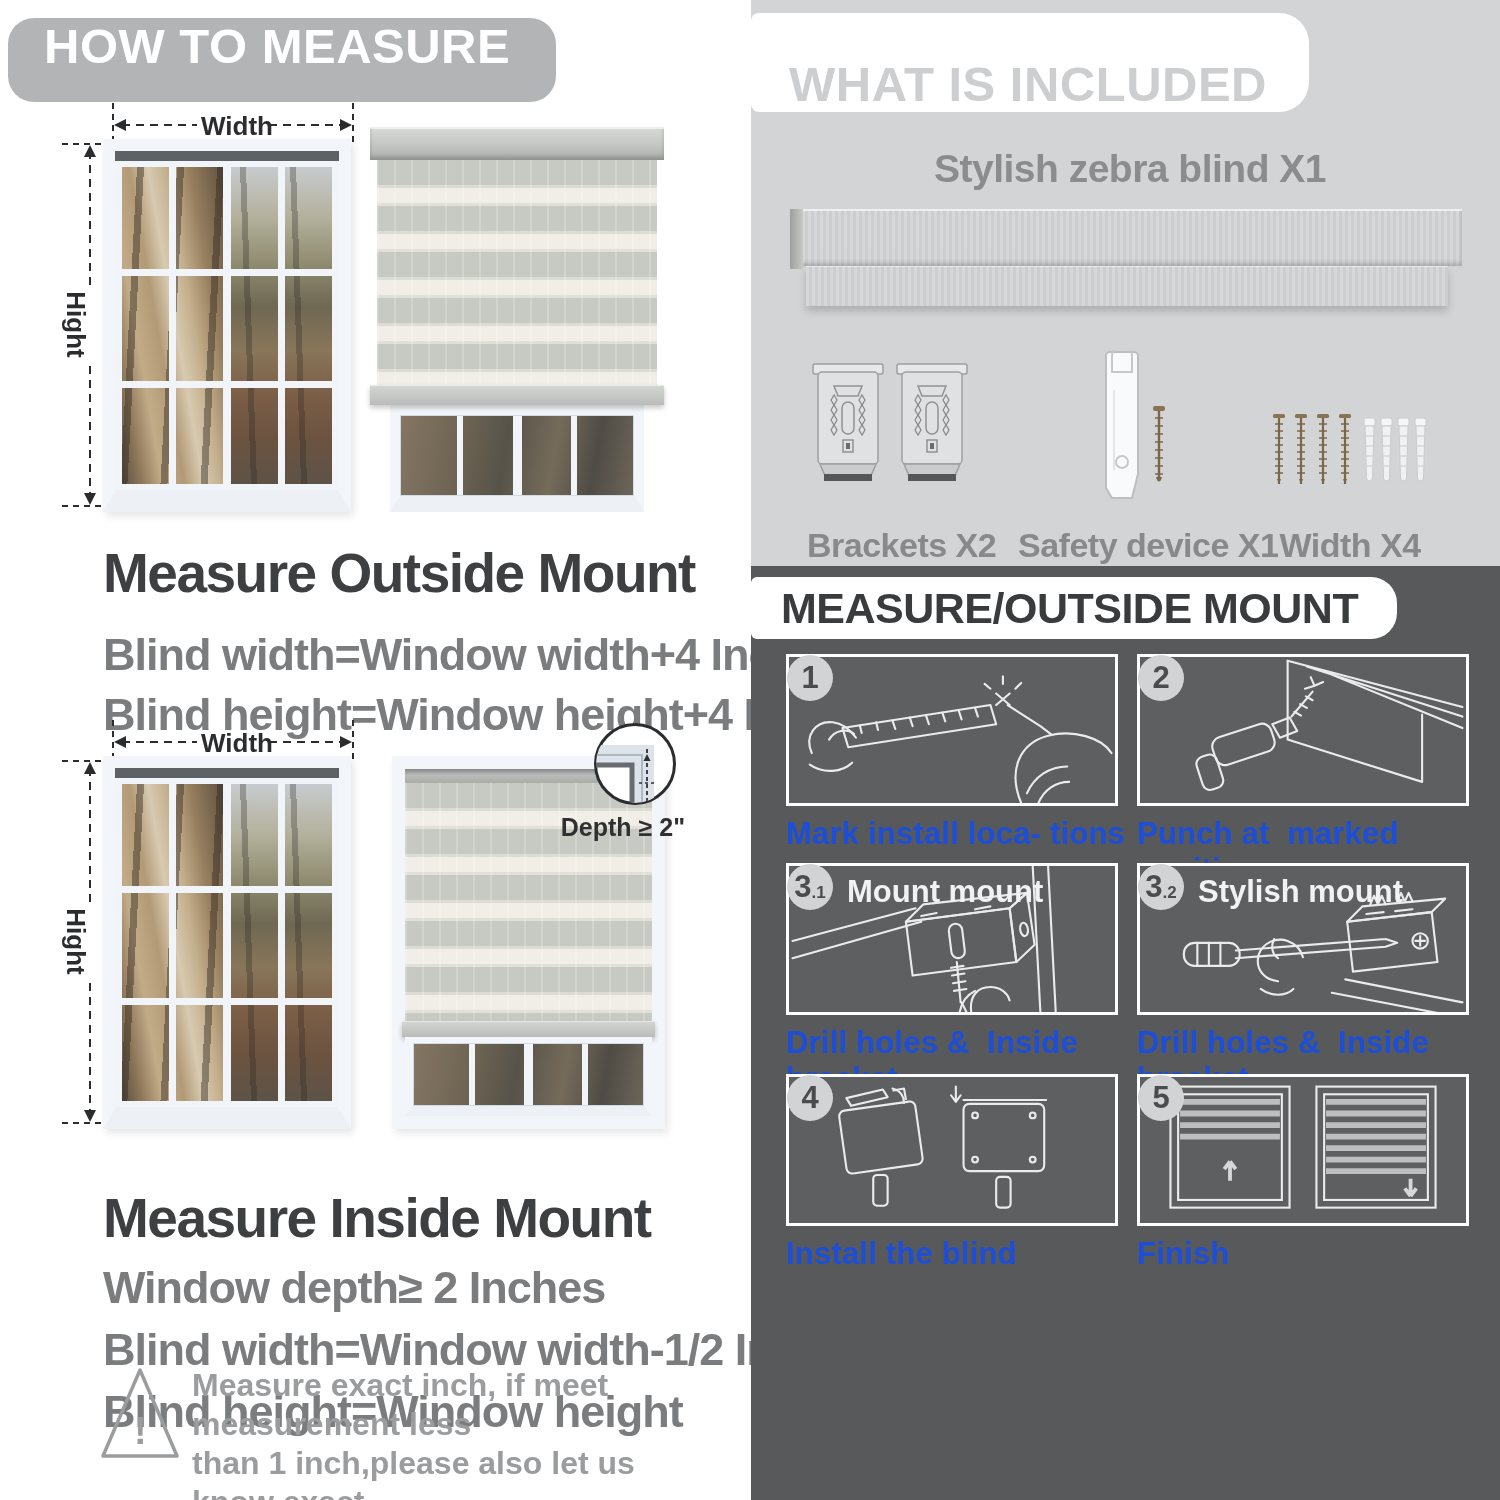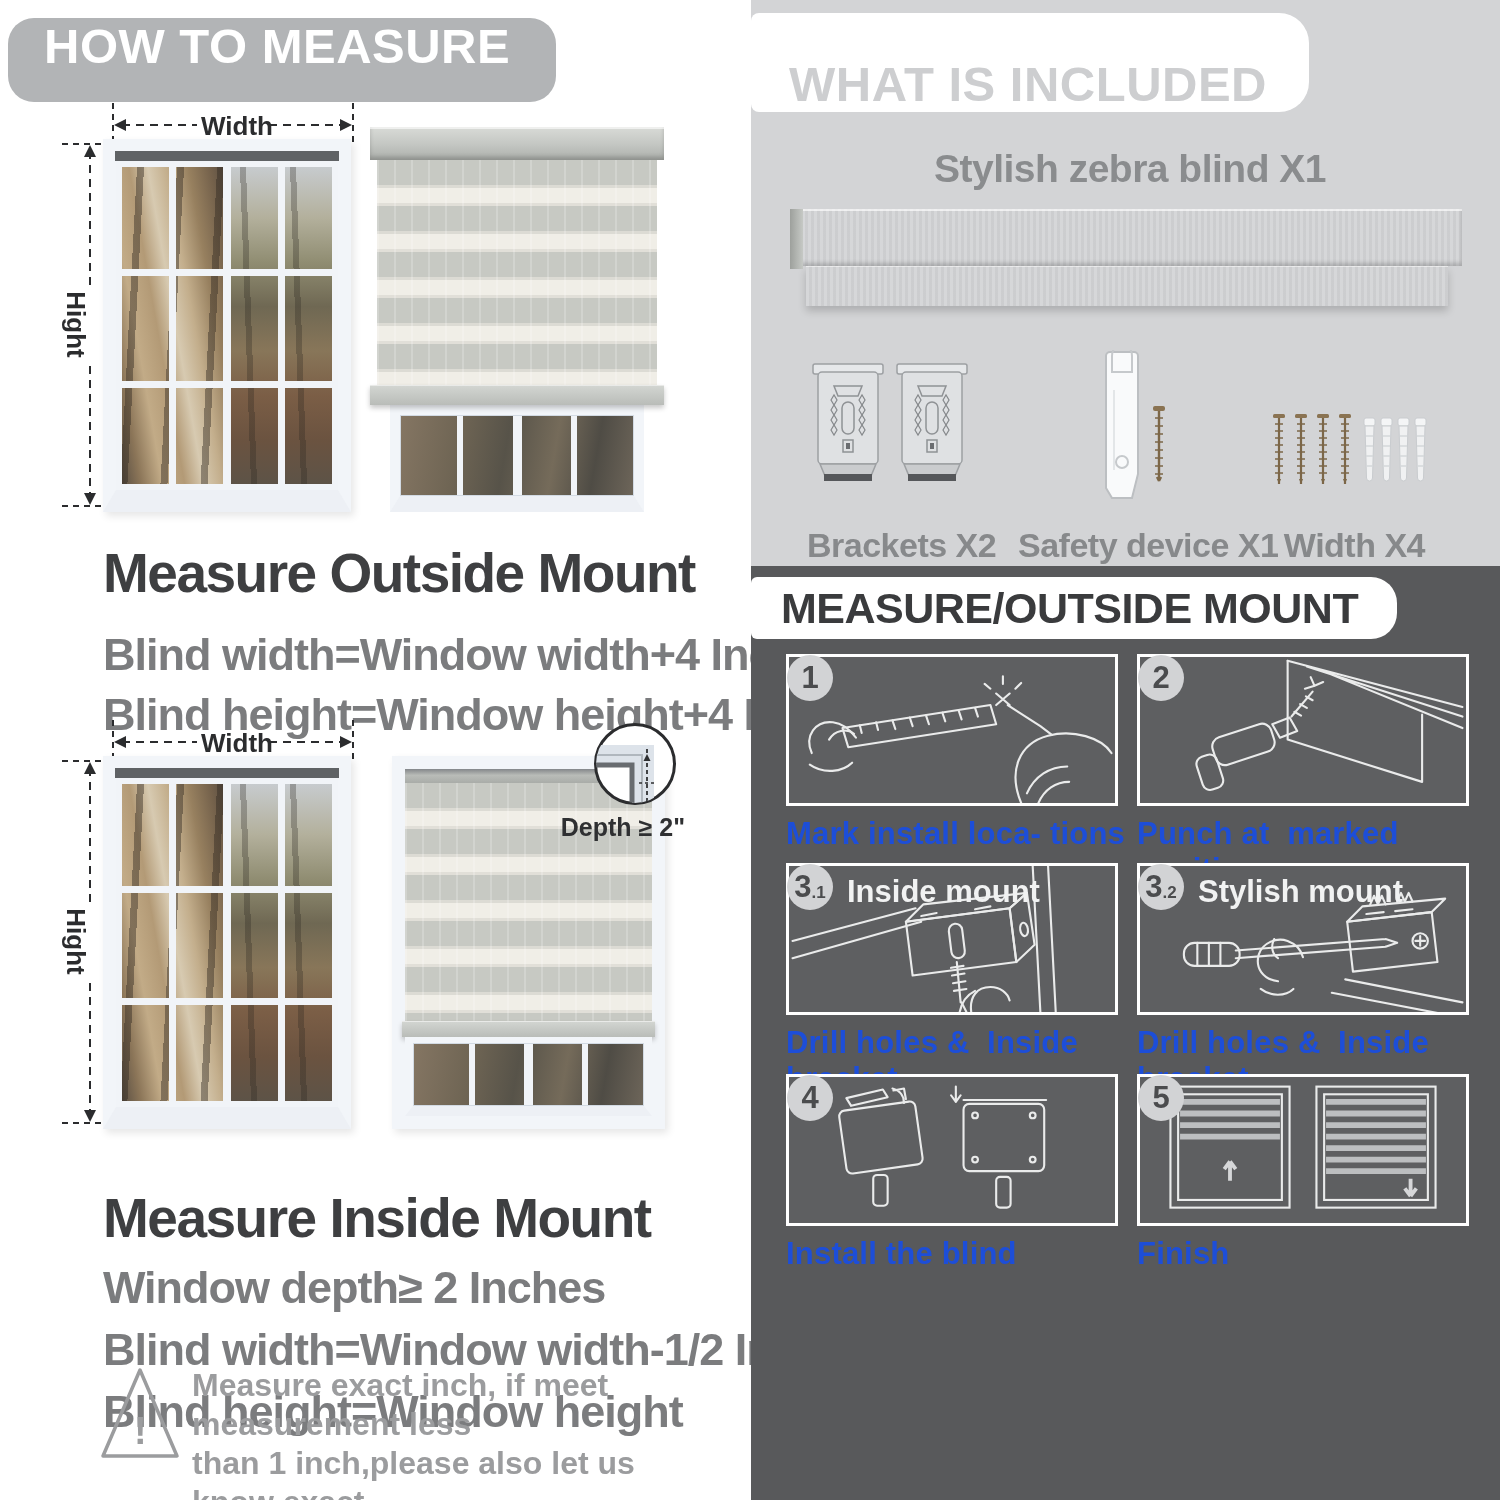--- a/index.html
+++ b/index.html
@@ -19,21 +19,21 @@
 
   
   .mtitle{font-size:55px;font-weight:800;color:#3e3f41;letter-spacing:-1.5px;white-space:nowrap}
   .mline{font-size:45px;font-weight:700;color:#7b7c7e;letter-spacing:-1px;white-space:nowrap}
   .warntxt{font-size:32px;font-weight:700;color:#9b9c9e;line-height:39px}
   .dimlabel{font-size:26px;font-weight:700;color:#2b2c2e}
   .depthlabel{font-size:25px;font-weight:700;color:#2f3032;text-align:right;white-space:nowrap}
 
   
   .prodtitle{font-size:39px;font-weight:700;color:#8a8c8e;text-align:center;letter-spacing:-.5px}
-  .complabel{font-size:34px;font-weight:700;color:#87898b;text-align:right;letter-spacing:-.5px;white-space:nowrap}
+  .complabel{font-size:34px;font-weight:700;color:#87898b;text-align:center;letter-spacing:-.5px;white-space:nowrap}
   .rail1{background:linear-gradient(180deg,#dadcd8 0%,#c7cac6 45%,#b2b5b1 100%);
          box-shadow:inset 0 2px 0 rgba(255,255,255,.65), inset 0 -3px 4px rgba(0,0,0,.18)}
   .rail1::before{content:"";position:absolute;left:0;top:0;bottom:-3px;width:13px;
          background:linear-gradient(90deg,#9da09c,#c6c9c5)}
   .rail2{background:linear-gradient(180deg,#cdd0cc 0%,#c0c3bf 50%,#b0b3af 100%);
          box-shadow:0 5px 8px rgba(0,0,0,.18), inset 0 1px 0 rgba(255,255,255,.5)}
   .brushed{background-image:repeating-linear-gradient(90deg,rgba(255,255,255,.07) 0 3px,rgba(0,0,0,.03) 3px 6px)}
 
   
   .stepbox{background:#5e5f61;border:3px solid #fff;box-sizing:border-box}
@@ -383,21 +383,21 @@
         <path d="M165,106 l13,-2 M166,114 l13,-2 M167,122 l13,-2 M168,130 l13,-2"></path>
         <path d="M176,142 l5,10"></path>
         <path d="M186,152 c-2,-16 6,-26 20,-26 c10,0 18,6 20,14"></path>
         <path d="M174,152 c2,-10 8,-18 16,-22"></path>
       </g>
     </svg>
     <div class="badge">
         <span class="bn">3</span>
         <span class="bs">.1</span>
       </div>
-    <div class="steptitle">Inside mount</div>
+    <div class="steptitle">Mount mount</div>
   </div>
   <div class="abs caption" style="left:786px;top:1025px;width:360px">Drill holes &amp;  Inside bracket</div>
 
   <div class="abs stepbox" style="left:1137px;top:863px;width:332px;height:152px">
     <svg width="326" height="146" viewBox="0 0 332 152">
       <g stroke="#eaebeb" stroke-width="2.2" fill="none" stroke-linecap="round" stroke-linejoin="round">
         <polygon points="212,58 300,48 306,100 218,110"></polygon>
         <polygon points="212,58 228,42 314,34 300,48"></polygon>
         <path d="M236,40 l4,-9 4,9 4,-9 4,9 M264,37 l4,-9 4,9 4,-9 4,9"></path>
         <path d="M232,50 l18,-2 M262,47 l18,-2"></path>

